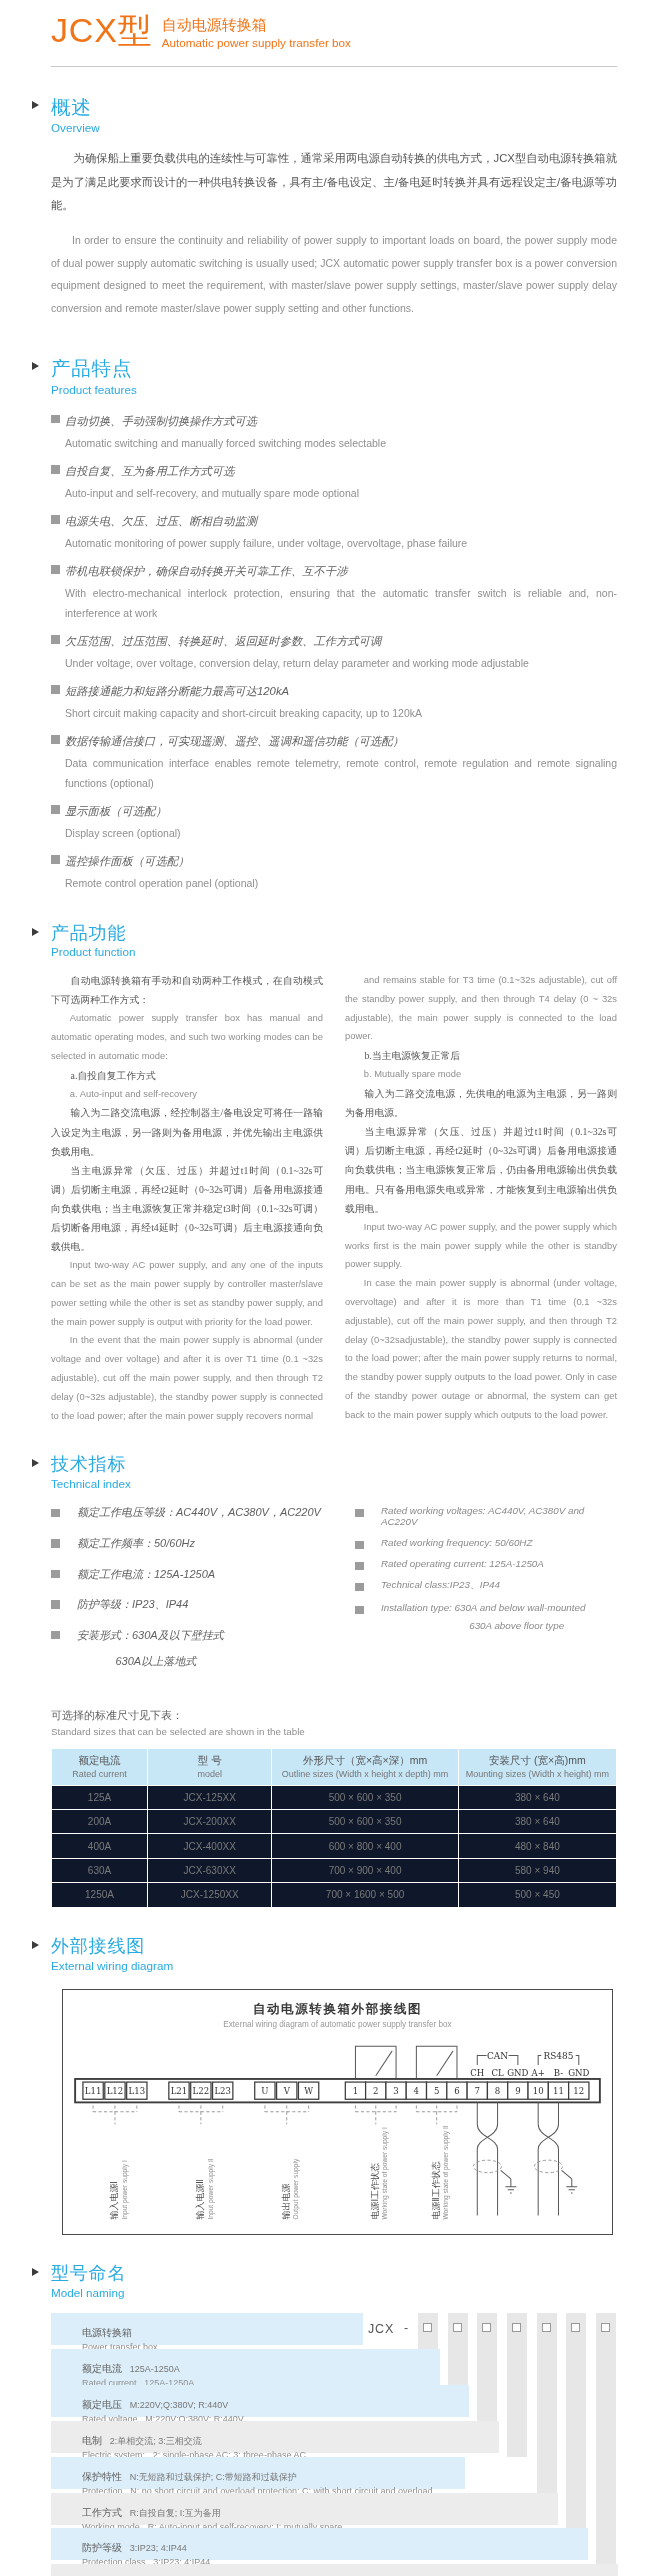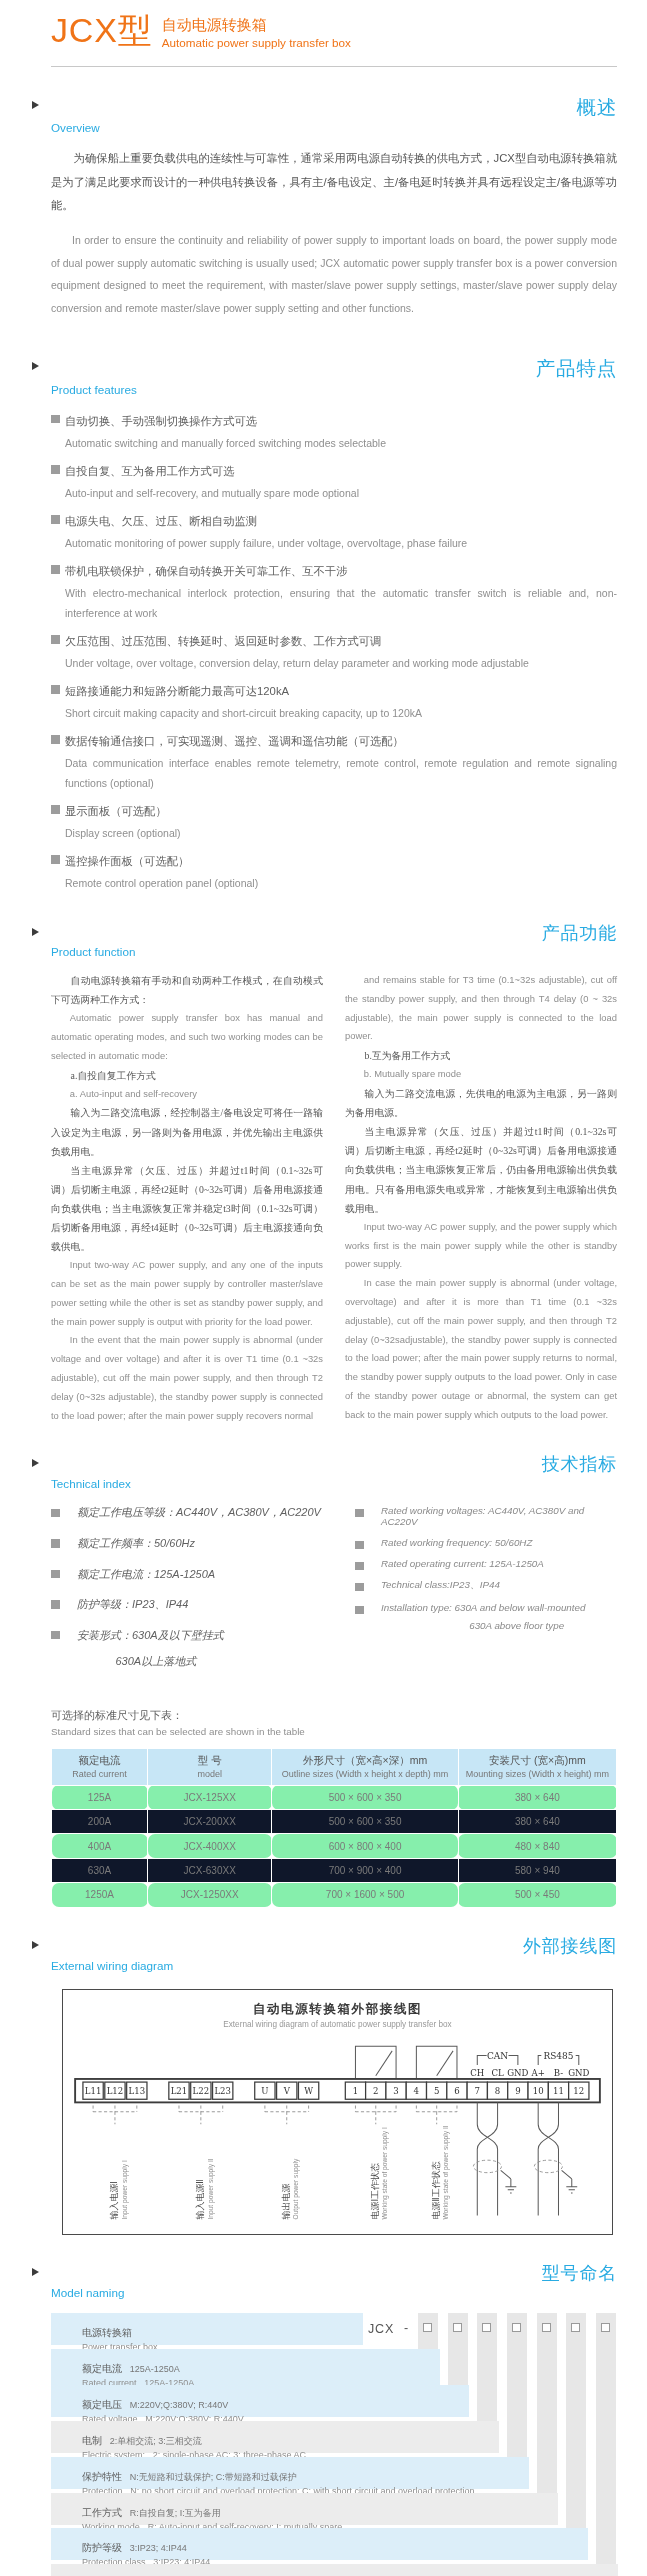--- a/index.html
+++ b/index.html
@@ -11,32 +11,32 @@
   .brand-model { font-size:34px; color:#f07418; letter-spacing:0.8px; line-height:1.05; }
   .brand-right { margin-left:9.4px; padding-top:3.1px; }
   .brand-zh { font-size:15px; color:#f07418; }
   .brand-en { font-size:11.7px; color:#f07418; margin-top:1.6px; }
   .header-rule { border:none; border-top:0.8px solid #c8c8c8; margin:17px 0 0 0; }
 
   
   .sec-head { position:relative; margin-top:26.5px; }
   .sec-head .tri { position:absolute; left:-19px; top:7px; width:0; height:0;
       border-left:7px solid #3c3c3c; border-top:4.7px solid transparent; border-bottom:4.7px solid transparent; }
-  .sec-zh { font-size:19.5px; color:#29abe2; letter-spacing:0.8px;text-align:right; }
+  .sec-zh { font-size:19.5px; color:#29abe2; letter-spacing:0.8px; }
   .sec-en { font-size:11.7px; color:#29abe2; margin-top:0.8px; }
   .sec-head.small .sec-zh { font-size:18px; }
 
   
   .para-zh { font-size:11.3px; color:#565656; line-height:2.1; text-align:justify; text-indent:2em; margin-top:12.5px; }
   .para-en { font-size:10.5px; color:#8f8f8f; line-height:2.15; text-align:justify; text-indent:2em; margin-top:11px; }
 
   
   .features-list { margin-top:15.6px; }
   .feature-item { margin-bottom:6.2px; }
-  .f-zh { font-size:11.3px; color:#5e5e5e; line-height:1.7; padding-left:14px; position:relative; }
+  .f-zh { font-size:11.3px; color:#5e5e5e; line-height:1.7; padding-left:14px; position:relative;font-style:italic; }
   .f-zh::before { content:""; position:absolute; left:0; top:3.1px; width:8.6px; height:8.6px; background:#9c9c9c; }
   .f-en { font-size:10.5px; color:#8f8f8f; line-height:1.9; margin:3.1px 0 7.8px 14px; text-align:justify; }
 
   
   .func-cols { display:flex; gap:22px; margin-top:12.5px; }
   .func-col { flex:1; }
   .fn-zh { font-size:9.8px; color:#565656; line-height:1.95; text-align:justify; text-indent:2em;font-family:Liberation Serif, serif; }
   .fn-en { font-size:9.4px; color:#8f8f8f; line-height:2.0; text-align:justify; text-indent:2em; }
 
   
@@ -52,21 +52,21 @@
 
   
   .sizes-intro-zh { font-size:11px; color:#5e5e5e; margin-top:23.4px; }
   .sizes-intro-en { font-size:9.8px; color:#8f8f8f; margin-top:3.1px; }
   table.sizes { width:100%; border-collapse:collapse; margin-top:11px; }
   table.sizes th, table.sizes td { border:1.6px solid #fff; text-align:center; }
   table.sizes th { background:#c7e6f6; padding:5.5px 3.1px; font-weight:normal; }
   .th-zh { font-size:10.5px; color:#555; }
   .th-en { font-size:9px; color:#777; margin-top:0.8px; }
   table.sizes td { font-size:10px; color:#7a7a7a; padding:6.2px 3.1px; }
-  tr.row-odd td { background:#86efac;border-radius:7px; }
+  tr.row-odd td { background:#0f172a; }
   tr.row-even td { background:#0f172a; }
   .col-a { width:17%; } .col-b { width:22%; } .col-c { width:33%; } .col-d { width:28%; }
 
   
   .wiring-box { margin:17px 0 0 11px; width:551px; border:1.6px solid #4a4a4a; padding:11px 7.8px 4.7px 7.8px; }
   .w-title-zh { text-align:center; font-family:"DejaVu Serif","Liberation Serif",serif; font-size:12.5px; font-weight:bold; color:#3a3a3a; letter-spacing:1.6px; }
   .w-title-en { text-align:center; font-size:8.2px; color:#999; margin-top:2.3px; }
   .wiring-svg { display:block; margin:3.1px auto 0 auto; }
   .wire { stroke:#5a5a5a; stroke-width:1.3; fill:none; }
   .wire-thick { stroke:#3c3c3c; stroke-width:2.4; fill:none; }
@@ -169,21 +169,21 @@
         <p class="fn-en">Automatic power supply transfer box has manual and automatic operating modes, and such two working modes can be selected in automatic mode:</p>
         <p class="fn-zh">a.自投自复工作方式</p>
         <p class="fn-en">a. Auto-input and self-recovery</p>
         <p class="fn-zh">输入为二路交流电源，经控制器主/备电设定可将任一路输入设定为主电源，另一路则为备用电源，并优先输出主电源供负载用电。</p>
         <p class="fn-zh">当主电源异常（欠压、过压）并超过t1时间（0.1~32s可调）后切断主电源，再经t2延时（0~32s可调）后备用电源接通向负载供电；当主电源恢复正常并稳定t3时间（0.1~32s可调）后切断备用电源，再经t4延时（0~32s可调）后主电源接通向负载供电。</p>
         <p class="fn-en">Input two-way AC power supply, and any one of the inputs can be set as the main power supply by controller master/slave power setting while the other is set as standby power supply, and the main power supply is output with priority for the load power.</p>
         <p class="fn-en">In the event that the main power supply is abnormal (under voltage and over voltage) and after it is over T1 time (0.1 ~32s adjustable), cut off the main power supply, and then through T2 delay (0~32s adjustable), the standby power supply is connected to the load power; after the main power supply recovers normal</p>
       </div>
     <div class="func-col" id="func-right">
         <p class="fn-en">and remains stable for T3 time (0.1~32s adjustable), cut off the standby power supply, and then through T4 delay (0 ~ 32s adjustable), the main power supply is connected to the load power.</p>
-        <p class="fn-zh">b.互为备用工作方式</p>
+        <p class="fn-zh">b.当主电源恢复正常后</p>
         <p class="fn-en">b. Mutually spare mode</p>
         <p class="fn-zh">输入为二路交流电源，先供电的电源为主电源，另一路则为备用电源。</p>
         <p class="fn-zh">当主电源异常（欠压、过压）并超过t1时间（0.1~32s可调）后切断主电源，再经t2延时（0~32s可调）后备用电源接通向负载供电；当主电源恢复正常后，仍由备用电源输出供负载用电。只有备用电源失电或异常，才能恢复到主电源输出供负载用电。</p>
         <p class="fn-en">Input two-way AC power supply, and the power supply which works first is the main power supply while the other is standby power supply.</p>
         <p class="fn-en">In case the main power supply is abnormal (under voltage, overvoltage) and after it is more than T1 time (0.1 ~32s adjustable), cut off the main power supply, and then through T2 delay (0~32sadjustable), the standby power supply is connected to the load power; after the main power supply returns to normal, the standby power supply outputs to the load power. Only in case of the standby power outage or abnormal, the system can get back to the main power supply which outputs to the load power.</p>
       </div>
   </div>
 
   <div class="sec-head small">
     <span class="tri"></span>
@@ -411,21 +411,21 @@
         <div class="n-en"><span class="n-label">Rated current</span><span class="n-detail">125A-1250A</span></div>
       </div>
       <div class="n-row n-blue" style="top: 72px; height: 32px; width: 418px;">
         <div class="n-zh"><span class="n-label">额定电压</span><span class="n-detail">M:220V;Q:380V; R:440V</span></div>
         <div class="n-en"><span class="n-label">Rated voltage</span><span class="n-detail">M:220V;Q:380V; R:440V</span></div>
       </div>
       <div class="n-row n-gray" style="top: 108px; height: 32px; width: 448px;">
         <div class="n-zh"><span class="n-label">电制</span><span class="n-detail">2:单相交流; 3:三相交流</span></div>
         <div class="n-en"><span class="n-label">Electric system:</span><span class="n-detail">2: single-phase AC; 3: three-phase AC</span></div>
       </div>
-      <div class="n-row n-blue" style="top: 144px; height: 32px; width: 478px;">
+      <div class="n-row n-blue" style="top: 144px; height: 32px; width: 414px;">
         <div class="n-zh"><span class="n-label">保护特性</span><span class="n-detail">N:无短路和过载保护; C:带短路和过载保护</span></div>
         <div class="n-en"><span class="n-label">Protection</span><span class="n-detail">N: no short circuit and overload protection; C: with short circuit and overload protection</span></div>
       </div>
       <div class="n-row n-gray" style="top: 180px; height: 32px; width: 507px;">
         <div class="n-zh"><span class="n-label">工作方式</span><span class="n-detail">R:自投自复; I:互为备用</span></div>
         <div class="n-en"><span class="n-label">Working mode</span><span class="n-detail">R: Auto-input and self-recovery; I: mutually spare</span></div>
       </div>
       <div class="n-row n-blue" style="top: 215px; height: 32px; width: 537px;">
         <div class="n-zh"><span class="n-label">防护等级</span><span class="n-detail">3:IP23; 4:IP44</span></div>
         <div class="n-en"><span class="n-label">Protection class</span><span class="n-detail">3:IP23; 4:IP44</span></div>

